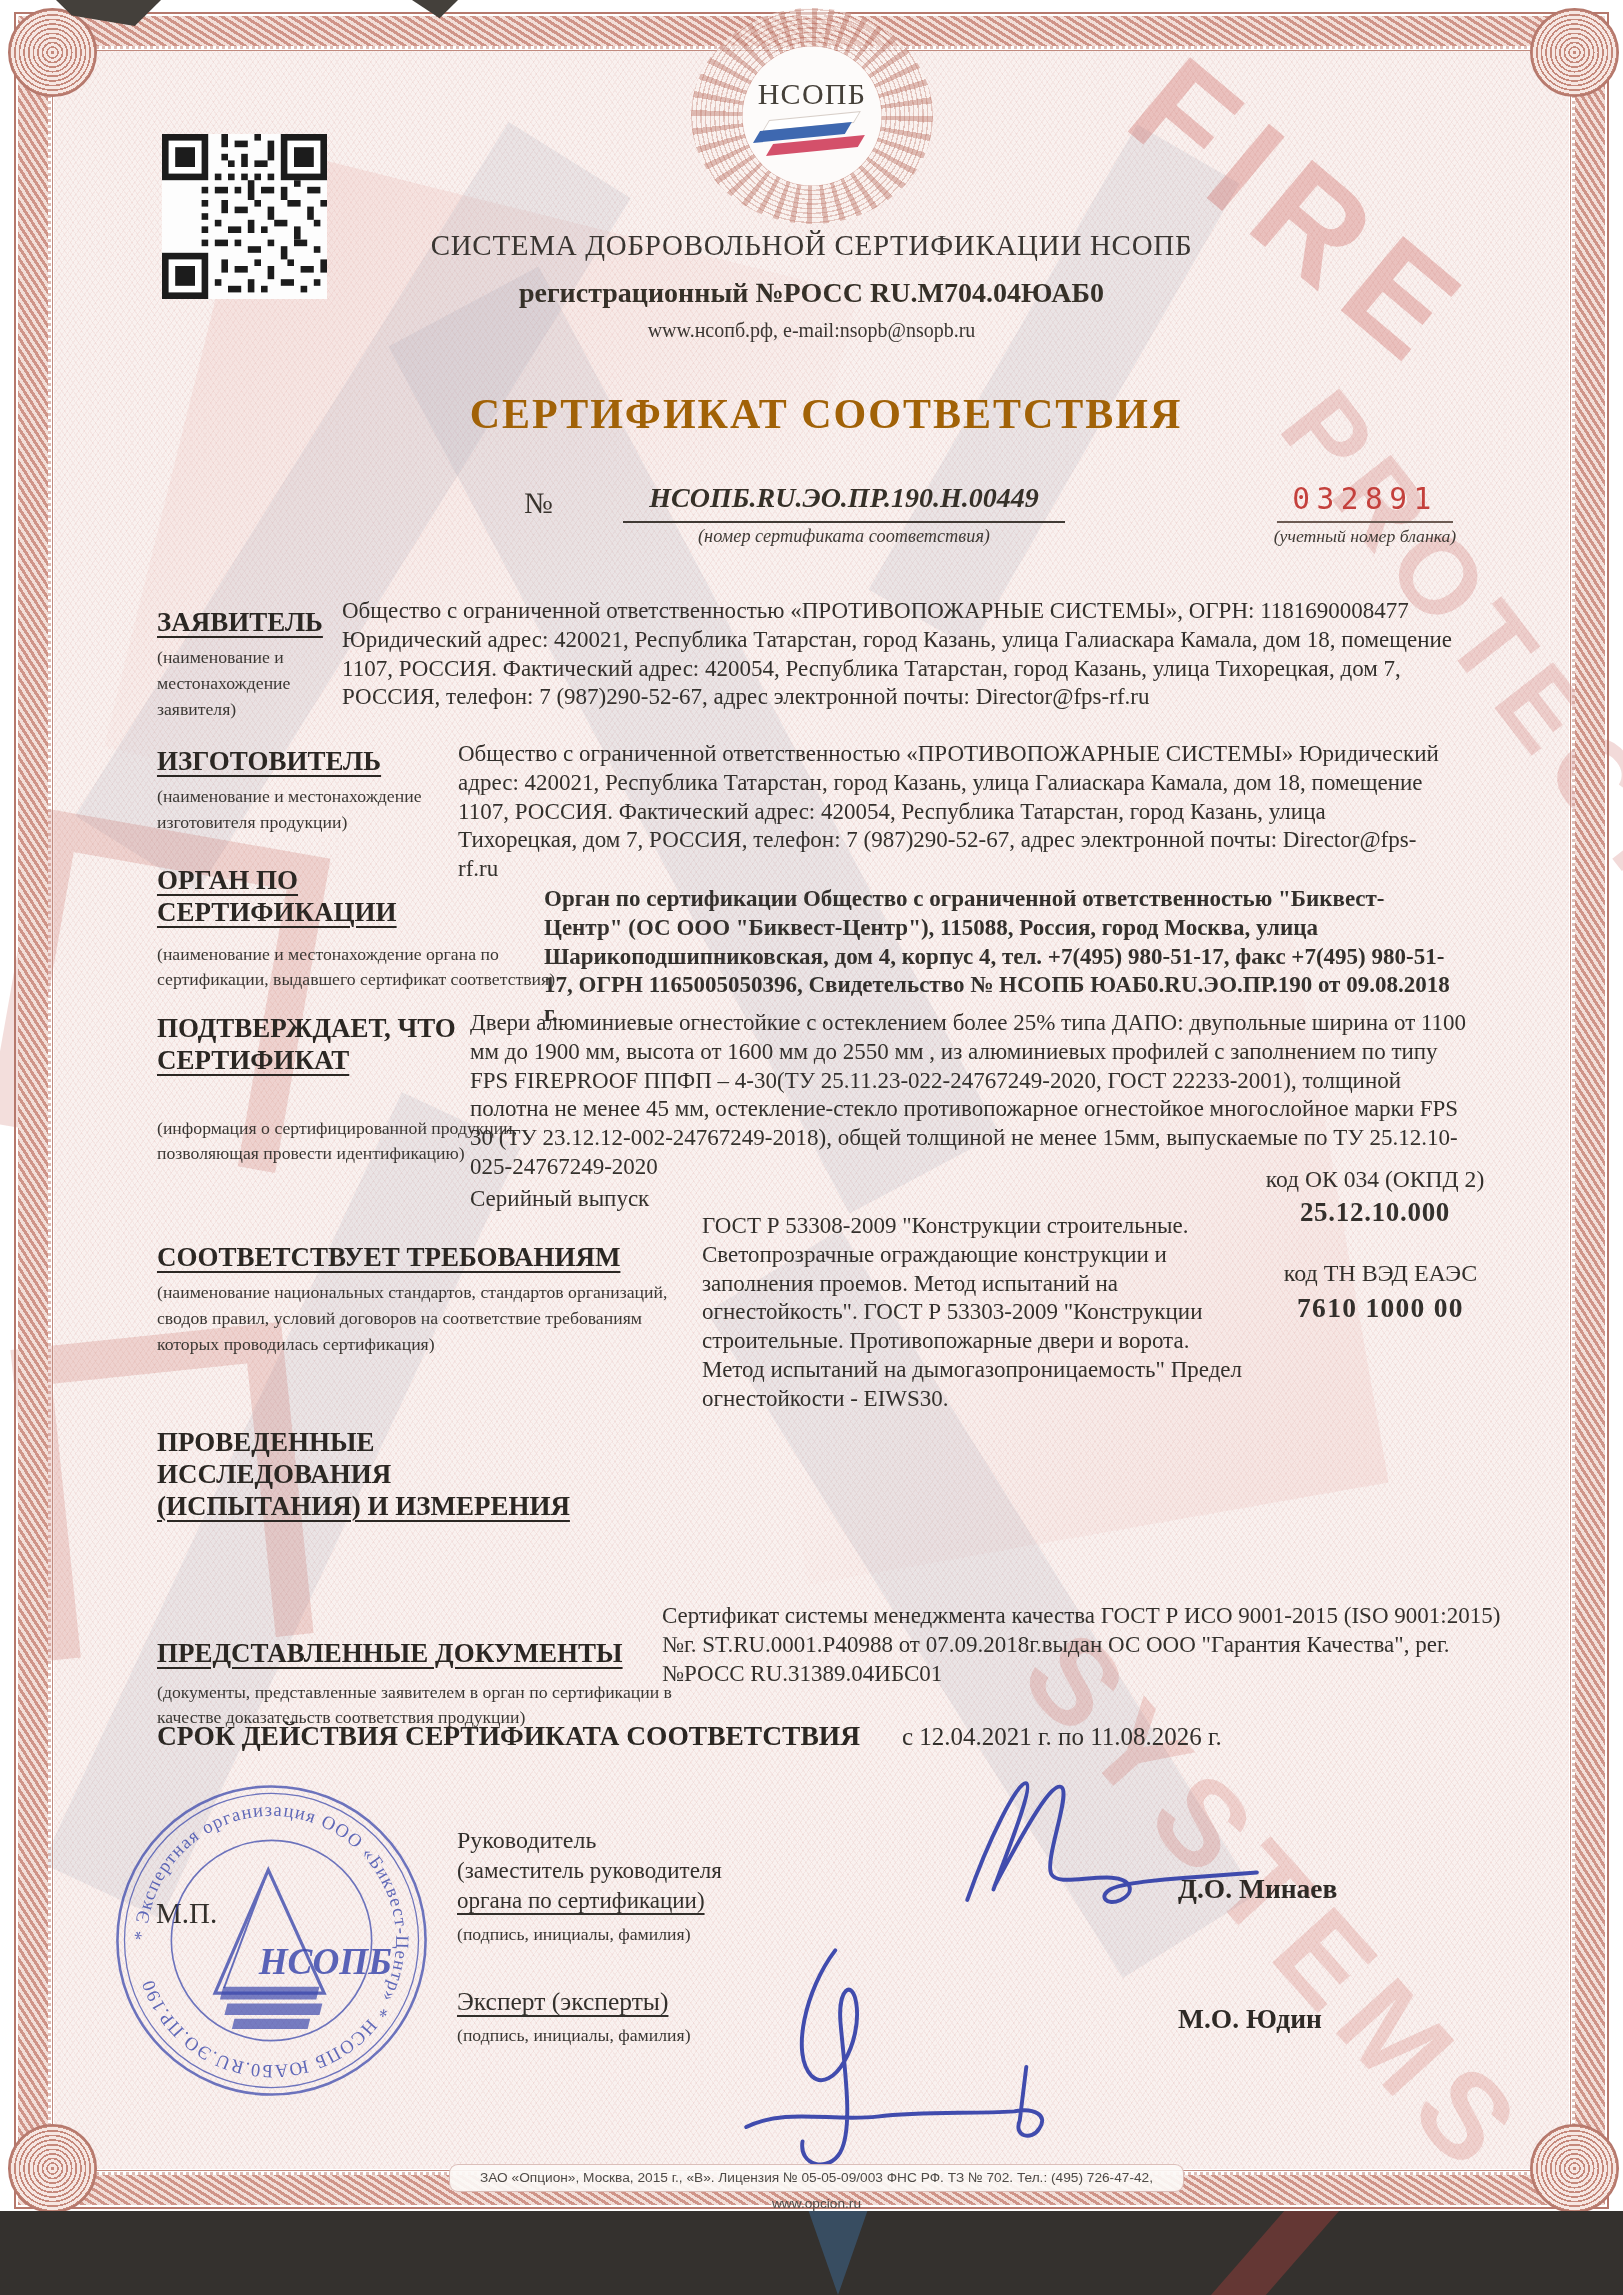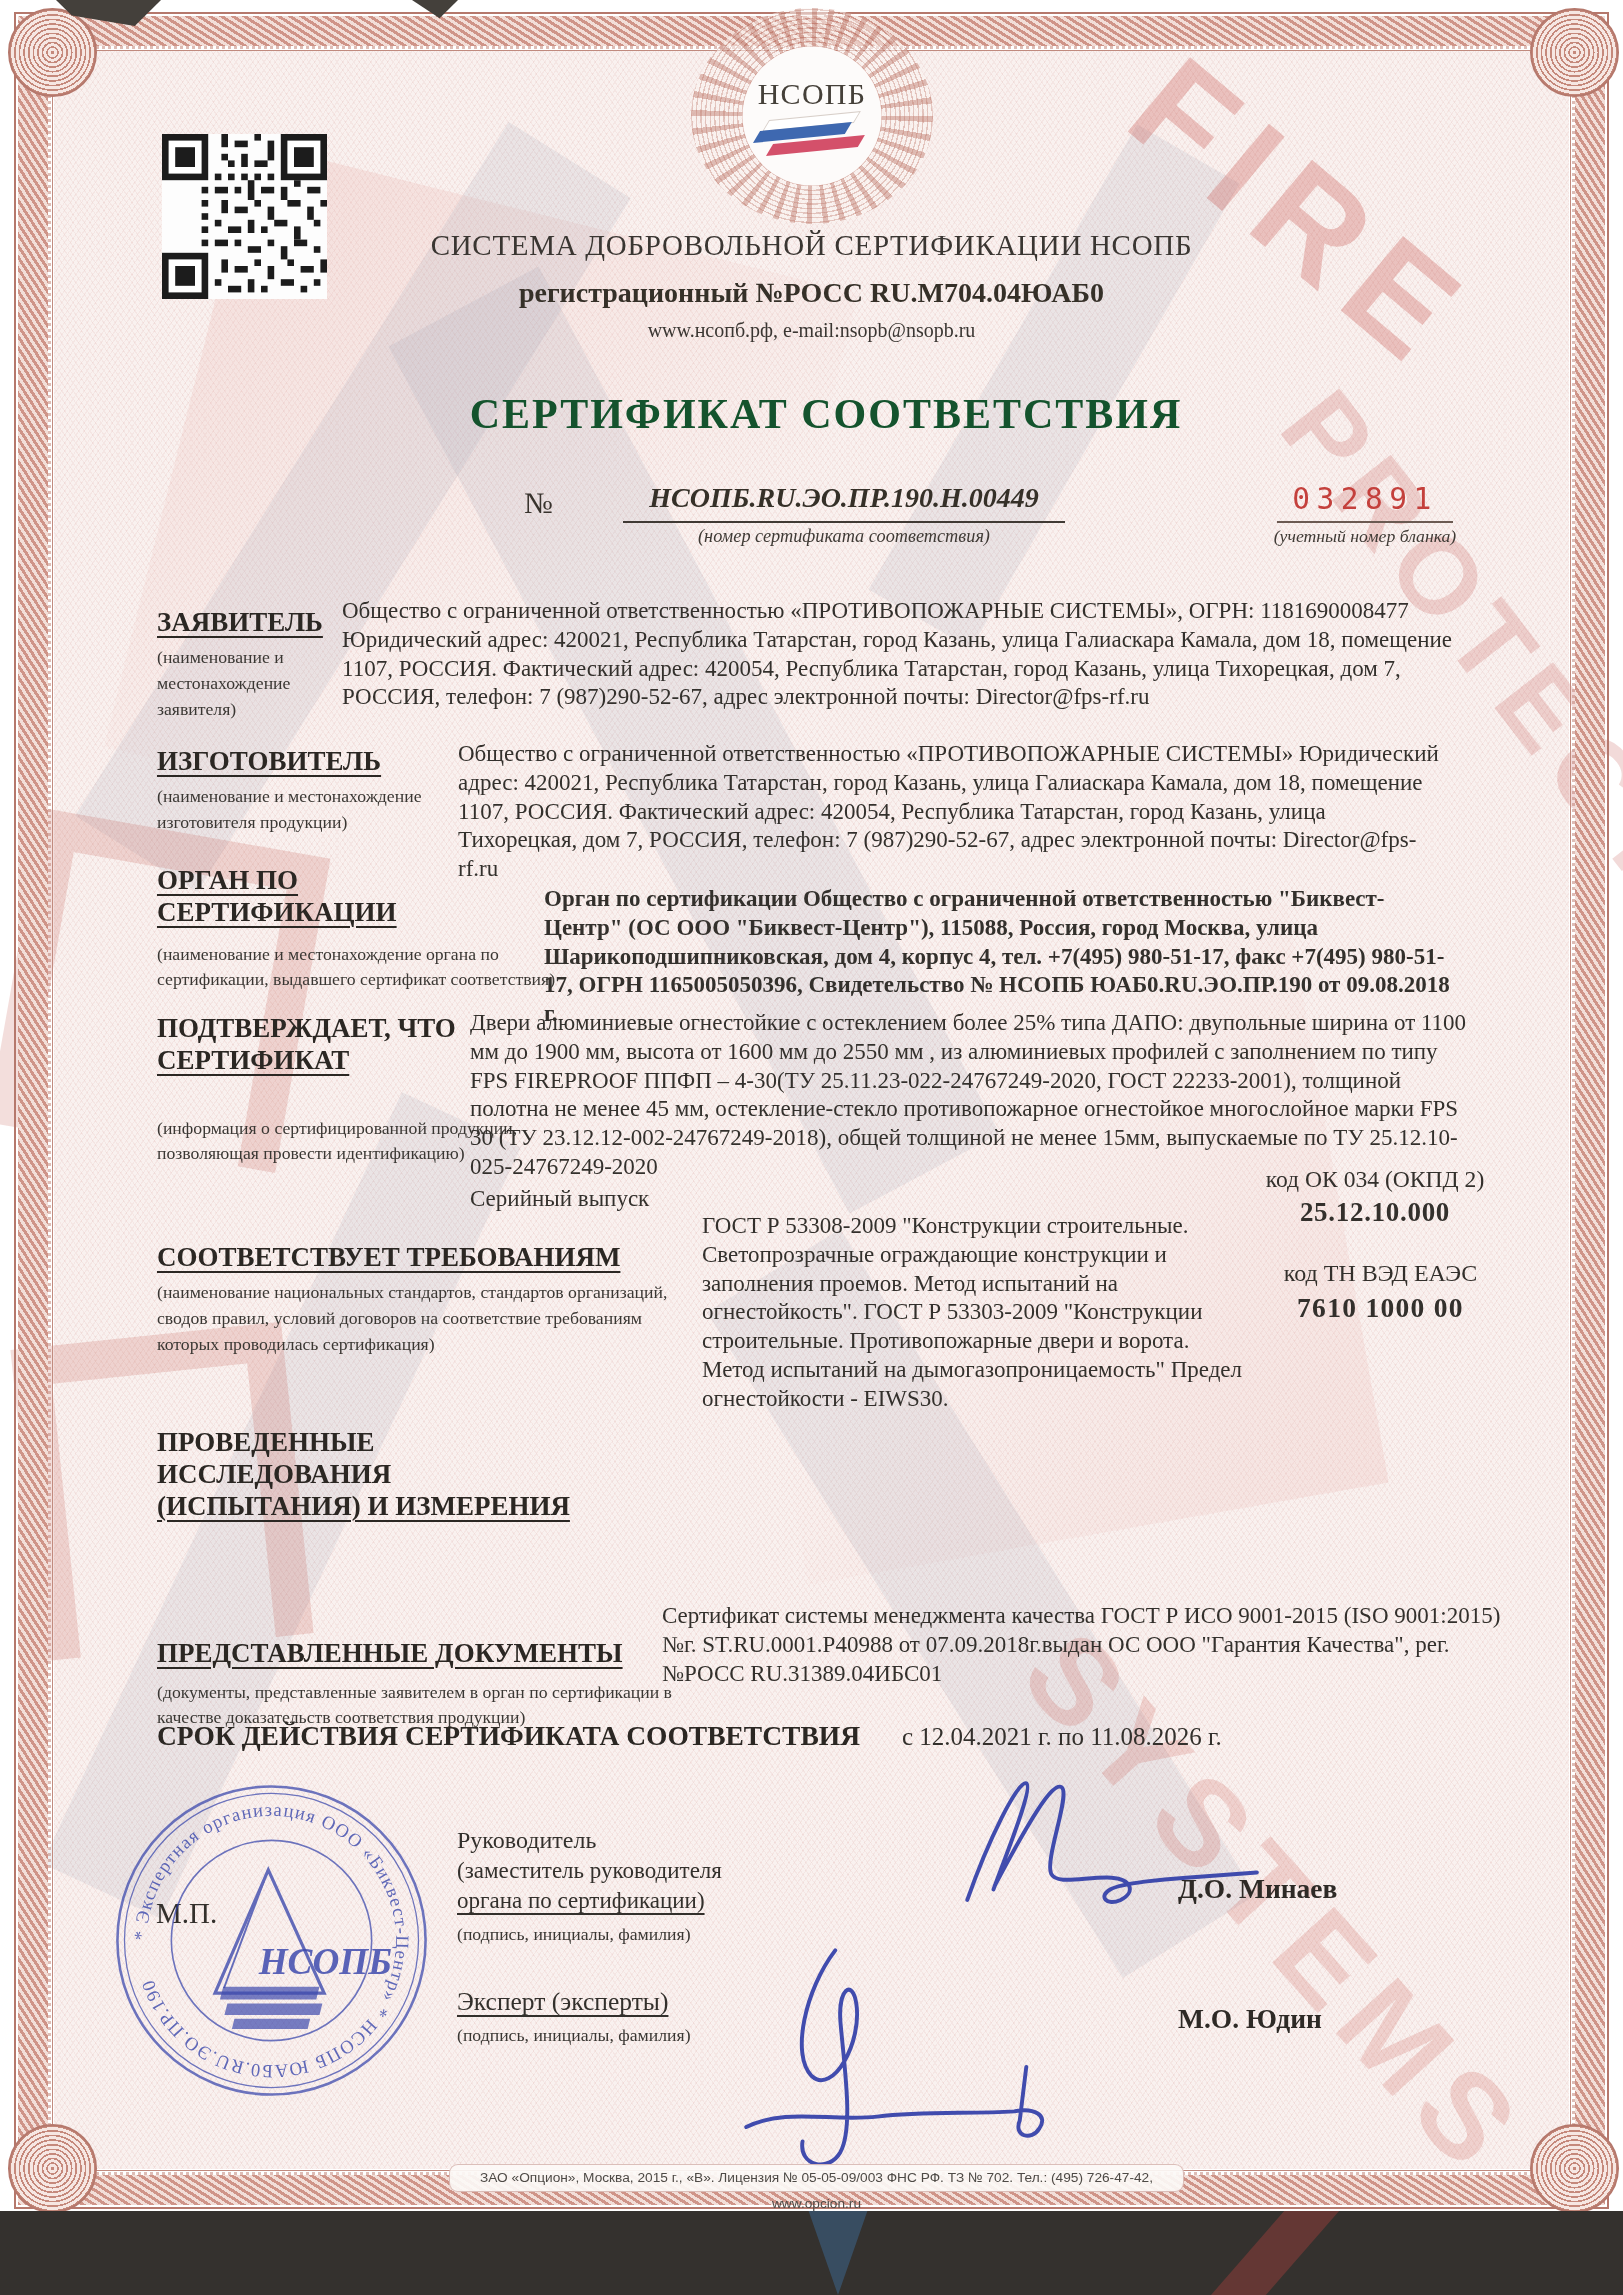--- a/index.html
+++ b/index.html
@@ -49,21 +49,21 @@
       background:#fdfbfa;display:flex;flex-direction:column;align-items:center;justify-content:center;gap:6.5px;}
   .ros-logo-text{font-size:30px;letter-spacing:1.3px;color:#454039;}
   .flag{position:relative;width:105px;height:39px;}
   .flag i{position:absolute;display:block;transform:skewX(-35deg) rotate(-6deg);}
   .fl-w{left:9.2px;top:-1.3px;width:84px;height:9.8px;background:#fff;border:0.7px solid #d8cfc9;}
   .fl-b{left:0;top:9.8px;width:86px;height:11.8px;background:#3e68b0;}
   .fl-r{left:13px;top:23px;width:86px;height:11.8px;background:#d4506a;}
   .hdr-system{position:absolute;left:0;right:0;top:229px;text-align:center;font-size:29px;color:#3a3632;letter-spacing:0.7px;}
   .hdr-reg{position:absolute;left:0;right:0;top:277px;text-align:center;font-size:28px;font-weight:bold;color:#353028;}
   .hdr-contacts{position:absolute;left:0;right:0;top:319px;text-align:center;font-size:20px;color:#3a3632;}
-  .doc-title{position:absolute;left:0;right:0;top:390px;text-align:center;font-size:42px;font-weight:bold;letter-spacing:2px;color:#14532d;padding-left:29px;}
+  .doc-title{position:absolute;left:0;right:0;top:390px;text-align:center;font-size:42px;font-weight:bold;letter-spacing:2px;color:#a16207;padding-left:29px;}
   
   .num-sign{position:absolute;left:524px;top:486px;font-size:30px;color:#38332d;}
   .num-center{position:absolute;left:592px;top:482px;width:504px;text-align:center;}
   .num-value{display:inline-block;font-size:28px;font-weight:bold;color:#353028;border-bottom:2px solid #403a34;padding:0 26px 6.5px;font-style:italic;}
   .num-caption{margin-top:3.9px;font-size:18.3px;font-style:italic;color:#3f3a35;}
   .blank-block{position:absolute;left:1231px;top:482px;width:268px;text-align:center;}
   .blank-value{display:inline-block;font-size:29.5px;letter-spacing:6.5px;color:#c4403c;border-bottom:2px solid #6b5a52;padding:0 15.7px 5.2px;font-family:"DejaVu Sans Mono","Liberation Mono",monospace;}
   .blank-caption{margin-top:2.6px;font-size:17.7px;font-style:italic;color:#3f3a35;}
   
   .lbl{position:absolute;font-size:27px;font-weight:bold;color:#2b2723;line-height:1.18;}

